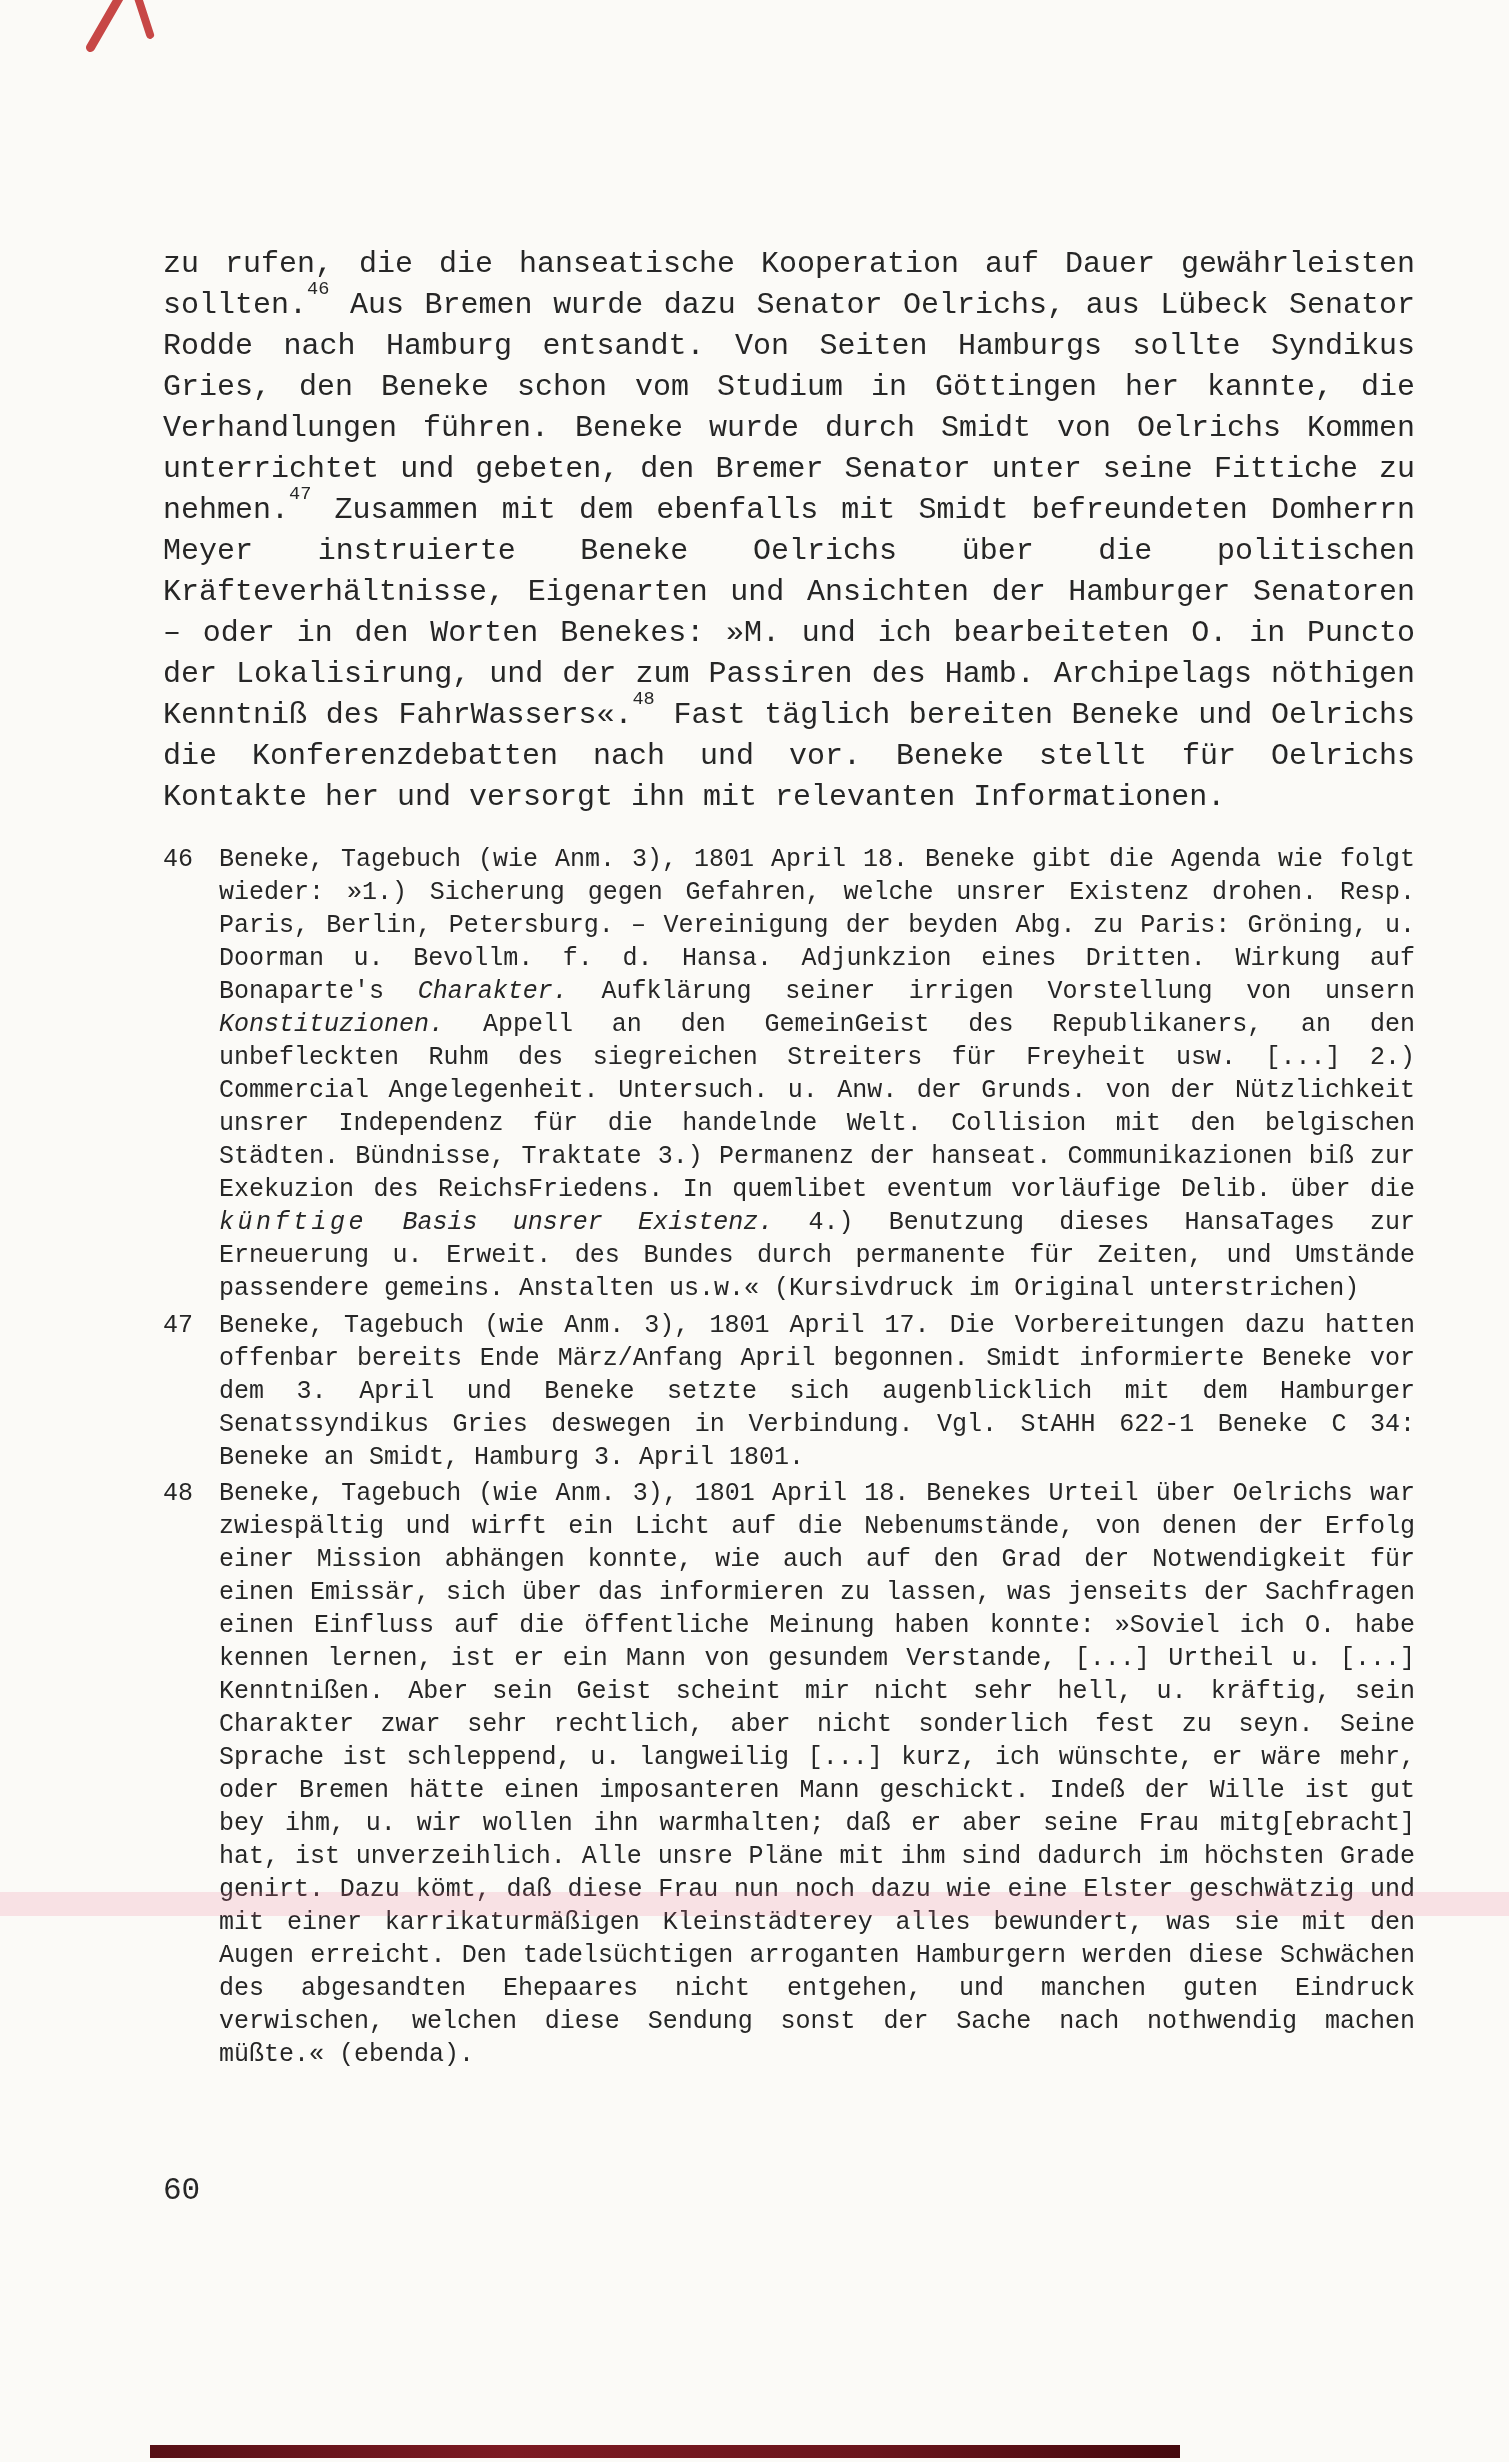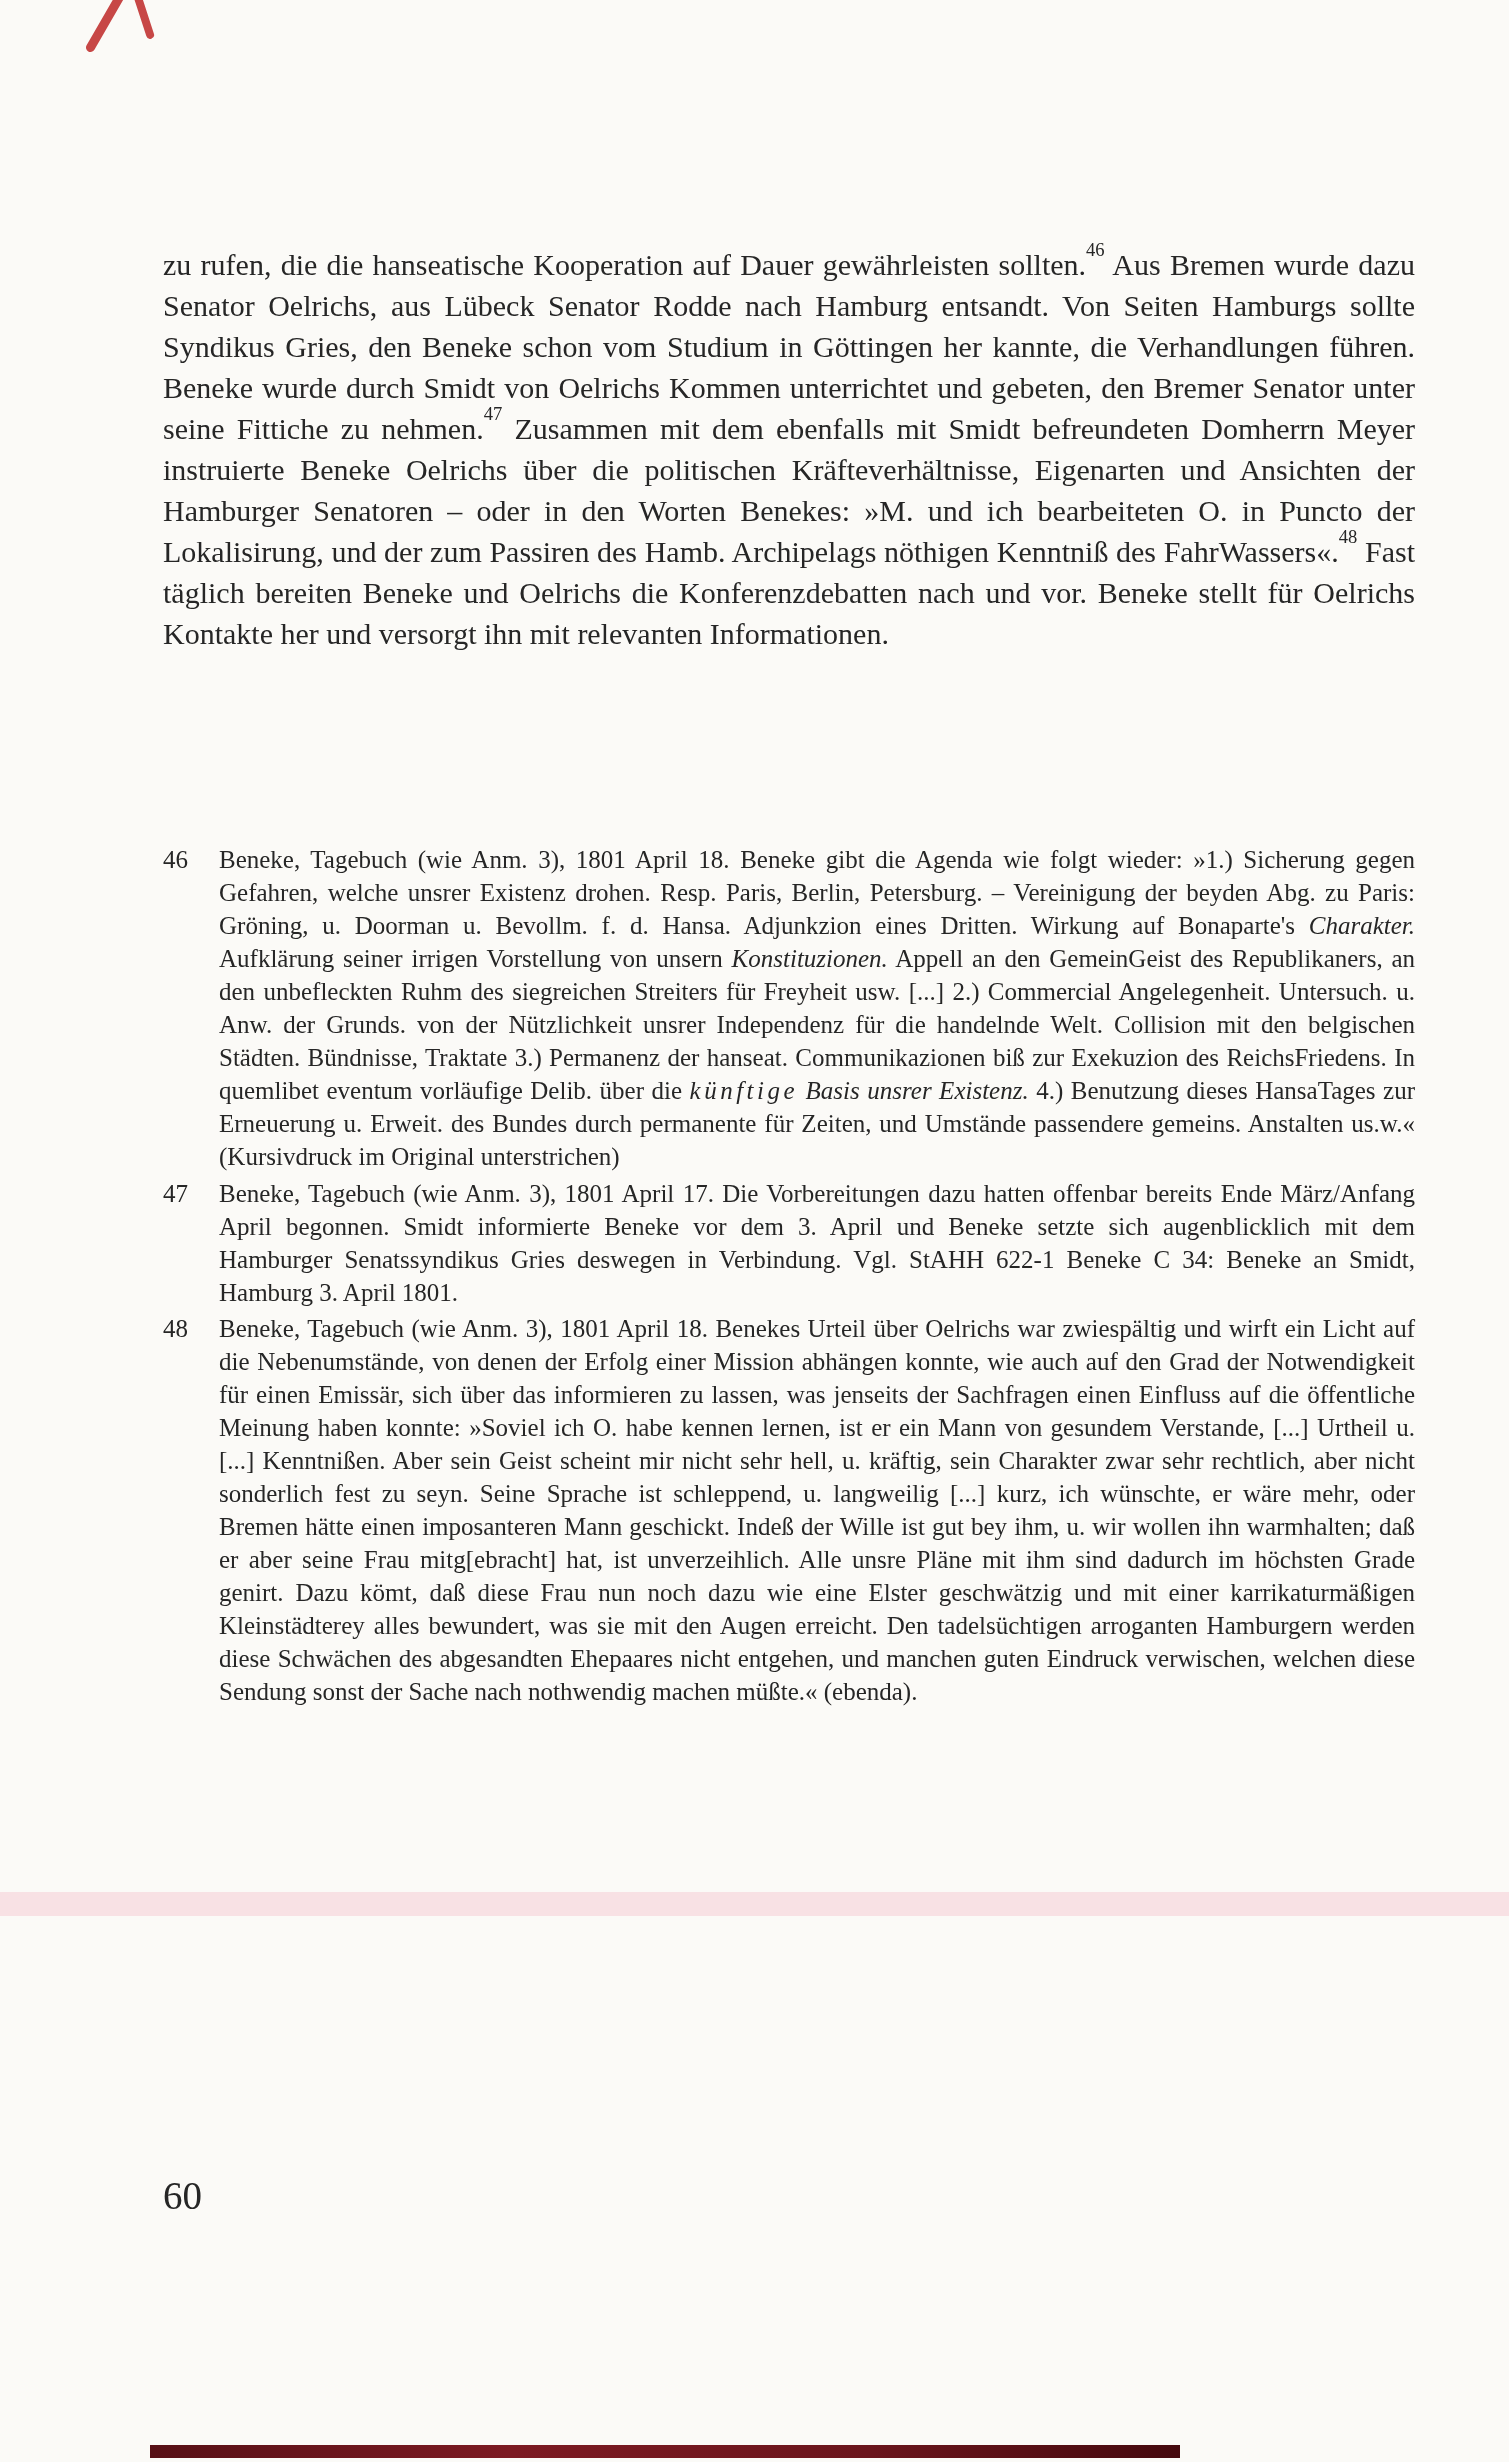--- a/index.html
+++ b/index.html
@@ -7,21 +7,21 @@
     padding: 0;
     background: #f6f5f2;
   }
   .page {
     position: relative;
     width: 1509px;
     height: 2462px;
     margin: 0 auto;
     background: #fbfaf7;
     overflow: hidden;
-    font-family: Liberation Serif, serif;
+    font-family: Liberation Mono, monospace;
     color: #262626;
   }
   .body-text {
     position: absolute;
     left: 163px;
     right: 94px;
     top: 244px;
     font-size: 30px;
     line-height: 41px;
     text-align: justify;
@@ -51,21 +51,21 @@
     line-height: 0;
     position: relative;
     top: -0.45em;
   }
   .it { font-style: italic; }
   .sp { letter-spacing: 0.14em; }
   .page-number {
     position: absolute;
     left: 163px;
     top: 2173px;
-    font-size: 39px;
+    font-size: 31px;
   }
   
   .red-mark {
     position: absolute;
     background: #bf2d2d;
     border-radius: 4.5px;
     opacity: 0.88;
   }
   .red-mark.m1 {
     left: 101px; top: -12.7px; width: 9px; height: 69px;

